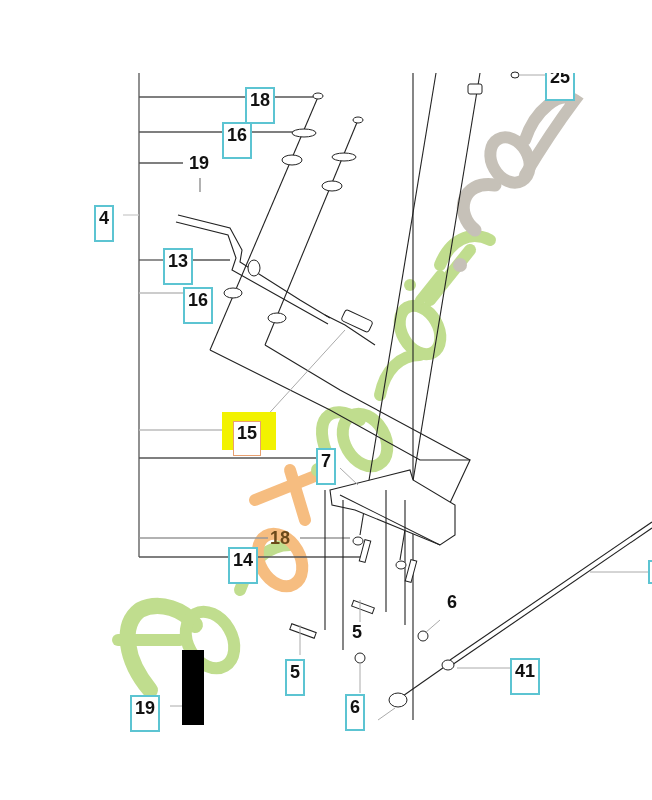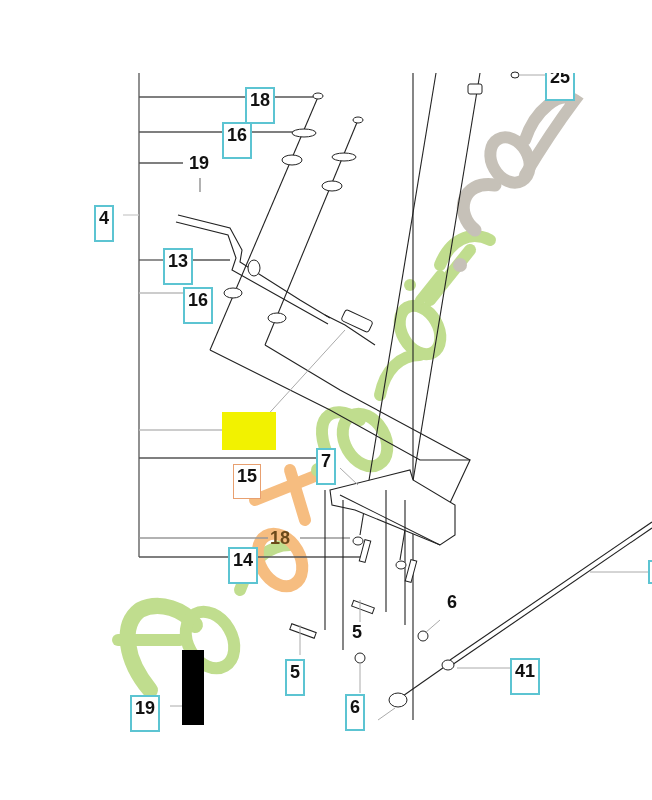--- a/index.html
+++ b/index.html
@@ -2,21 +2,21 @@
 <html><head>
 <meta charset="utf-8">
 <style>
   html, body { margin: 0; padding: 0; background: #ffffff; }
   body { width: 652px; height: 800px; position: relative; overflow: hidden; font-family: "Liberation Sans", sans-serif; }
   #diagram { position: absolute; left: 0; top: 0; width: 652px; height: 800px; }
   .callout { position: absolute; font-family: "Liberation Sans", sans-serif; font-weight: bold; font-size: 18px; color: #111; line-height: 1; text-align: center; }
   .boxed { border: 2px solid #5cc4d2; background: #ffffff; padding: 2px 3px 13px 3px; min-width: 20px; box-sizing: border-box; }
   .plain { background: transparent; }
   .highlight { position: absolute; background: #f2f200; }
-  .hl-inner { border: 1px solid #e8a070; background: #ffffff; margin-top: 43px; }
+  .hl-inner { border: 1px solid #e8a070; background: #ffffff; }
 </style>
 </head>
 <body>
 
 <svg id="diagram" viewBox="0 0 652 800" xmlns="http://www.w3.org/2000/svg">
 
   <g opacity="0.85">
 
     <path d="M150 690 C125 660 120 625 140 610 C160 600 185 610 195 625" stroke="#b5d77a" stroke-width="16" fill="none" stroke-linecap="round"></path>
     <path d="M118 640 L180 640" stroke="#b5d77a" stroke-width="12" fill="none" stroke-linecap="round"></path>

